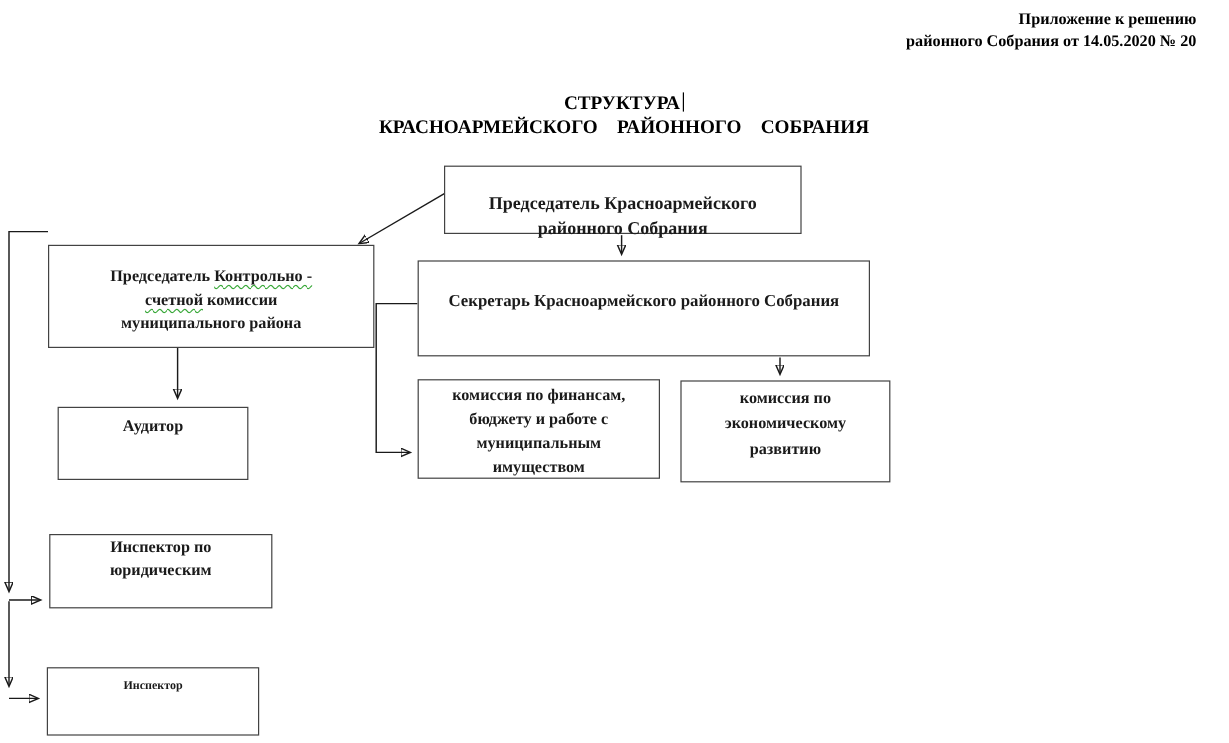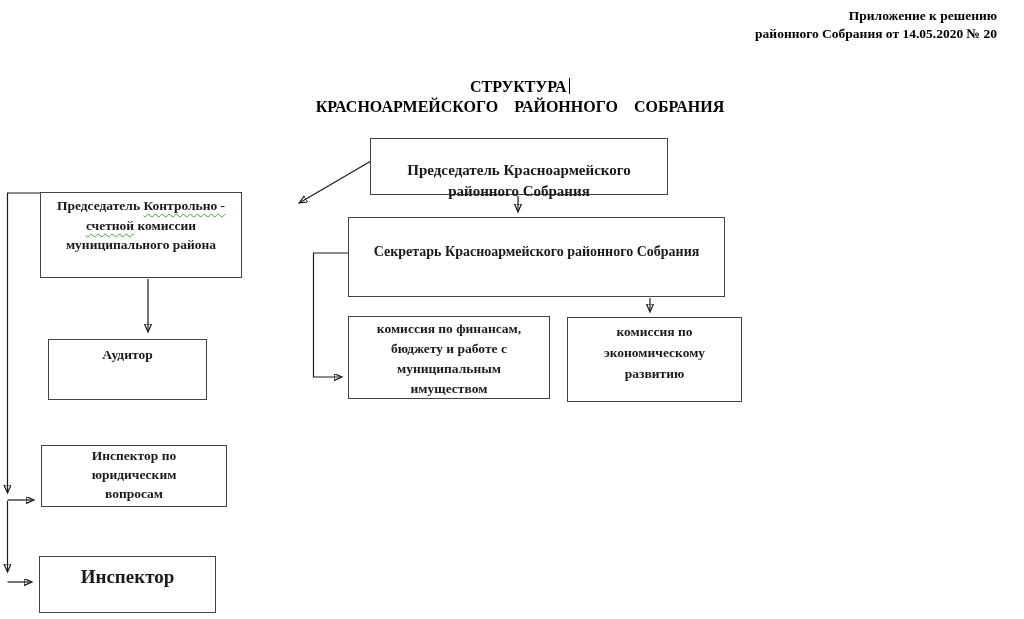--- a/index.html
+++ b/index.html
@@ -56,27 +56,27 @@
     position: absolute;
     box-sizing: border-box;
     border: 1.5px solid #424242;
     background: #ffffff;
     text-align: center;
     color: #1a1a1a;
   }
   .node .line { white-space: nowrap; }
 
   .node-chairman  { left: 370px; top: 138px; width: 298px; height: 57px; font-size: 15px;   line-height: 21px; padding-top: 21px; }
-  .node-control   { left: 40px;  top: 192px; width: 202px; height: 86px; font-size: 13.5px; line-height: 19.5px; padding-top: 3px; }
+  .node-control   { left: 40px;  top: 204px; width: 272px; height: 86px; font-size: 13.5px; line-height: 19.5px; padding-top: 15px; }
   .node-secretary { left: 348px; top: 217px; width: 377px; height: 80px; font-size: 14px;   line-height: 19px; padding-top: 24px; }
   .node-finance   { left: 348px; top: 316px; width: 202px; height: 83px; font-size: 13.5px; line-height: 20px; padding-top: 2px; }
   .node-social    { left: 567px; top: 317px; width: 175px; height: 85px; font-size: 13.5px; line-height: 21px; padding-top: 3px; }
   .node-auditor   { left: 48px;  top: 339px; width: 159px; height: 61px; font-size: 13.5px; padding-top: 7px; }
   .node-legal     { left: 41px;  top: 445px; width: 186px; height: 62px; font-size: 13.5px; line-height: 19px; padding-top: 0; }
-  .node-inspector { left: 39px;  top: 556px; width: 177px; height: 57px; font-size: 19px; padding-top: 9px; }
+  .node-inspector { left: 39px;  top: 556px; width: 177px; height: 57px; font-size: 10px; padding-top: 9px; }
 
   .squiggle {
     text-decoration-line: underline;
     text-decoration-style: wavy;
     text-decoration-color: #39a839;
     text-decoration-thickness: 1px;
     text-underline-offset: 3px;
   }
 </style>
 </head>
@@ -139,20 +139,19 @@
     <div class="line">развитию</div>
   </div>
 
   <div class="node node-auditor">
     <div class="line">Аудитор</div>
   </div>
 
   <div class="node node-legal">
     <div class="line">Инспектор по</div>
     <div class="line">юридическим</div>
-    <div class="line">вопросам</div>
   </div>
 
   <div class="node node-inspector">
     <div class="line">Инспектор</div>
   </div>
 
 </div>
 
 </body></html>

